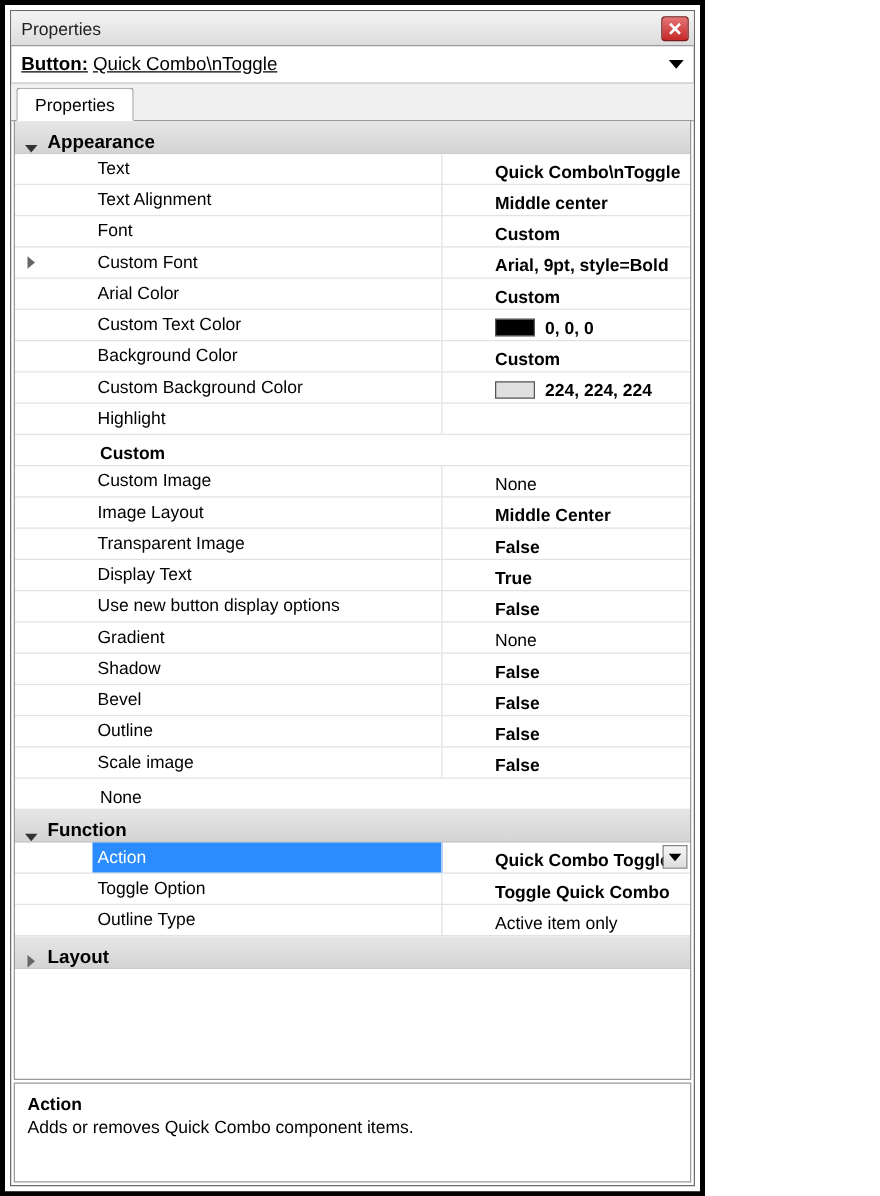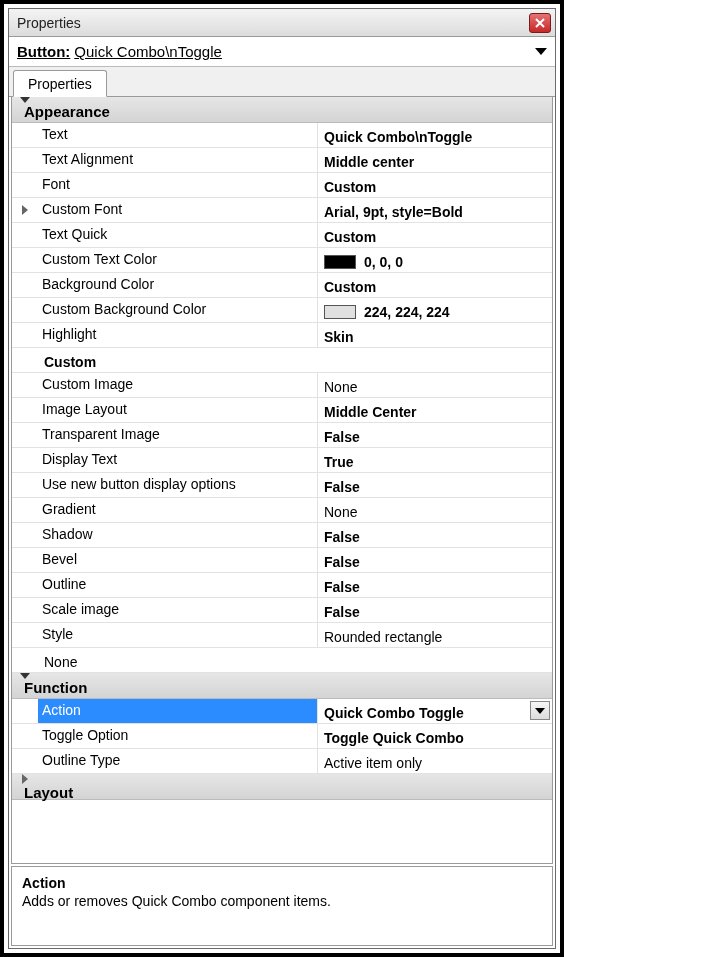--- a/index.html
+++ b/index.html
@@ -10,26 +10,26 @@
 .titlebar-text { font-size: 14px; color: #222; flex: 1; }
 .close-btn { width: 22px; height: 20px; background: linear-gradient(to bottom,#e57373,#c62828); border: 1px solid #7a1a1a; border-radius: 3px; display: flex; align-items: center; justify-content: center; cursor: pointer; }
 .close-btn svg { width: 10px; height: 10px; }
 .header-row { padding: 6px 8px; border-bottom: 1px solid #bbb; display: flex; align-items: center; font-size: 15px; text-decoration: underline; }
 .header-row .label { font-weight: bold; margin-right: 4px; }
 .header-row .val { flex: 1; }
 .header-dd { width:0;height:0;border-left:6px solid transparent;border-right:6px solid transparent;border-top:7px solid #000;cursor:pointer; }
 .tabstrip { height: 30px; display: flex; align-items: flex-end; padding-left: 4px; background:#f0f0f0; border-bottom:1px solid #9a9a9a;}
 .tab { background:#fff; border:1px solid #9a9a9a; border-bottom:1px solid #fff; border-radius:3px 3px 0 0; padding:5px 14px 4px; font-size:14px; position:relative; top:1px; cursor:pointer;}
 .grid { flex:1; overflow:auto; background:#fff; border:1px solid #9a9a9a; margin:-1px 2px 2px 2px;}
-.cat-row { background: linear-gradient(to bottom,#e6e6e6,#d4d4d4); border-bottom:1px solid #bbb; display:flex; align-items:flex-start; height:26px; padding-left:6px;flex-direction:column;}
+.cat-row { background: linear-gradient(to bottom,#e6e6e6,#d4d4d4); border-bottom:1px solid #bbb; display:flex; align-items:flex-end; height:26px; padding-left:6px;}
 .expander { width:14px; display:flex; justify-content:center; cursor:pointer;}
 .tri-open { width:0;height:0;border-left:5px solid transparent;border-right:5px solid transparent;border-top:6px solid #333;}
 .tri-closed { width:0;height:0;border-top:5px solid transparent;border-bottom:5px solid transparent;border-left:6px solid #666;}
 .cat-label { font-weight:bold; font-size:15px; margin-left:6px;}
-.prop-row { display:flex; height:25px; border-bottom:1px solid #e2e2e2; font-size:14px; align-items:stretch;}
+.prop-row { display:flex; height:25px; border-bottom:1px solid #e2e2e2; font-size:14px; align-items:stretch;gap:36px;}
 .gutter { width:26px; display:flex; align-items:center; justify-content:center;}
 .prop-label { width:280px; padding:3px 4px 0 4px; border-right:1px solid #e2e2e2; white-space:nowrap; overflow:hidden;}
 .prop-label.selected { background:#2b8cff; color:#fff;}
 .prop-value { flex:1; padding:3px 4px 0 6px; display:flex; align-items:center; gap:8px; position:relative;}
 .prop-value.bold { font-weight:bold;}
 .swatch { width:32px; height:14px; border:1px solid #555; display:inline-block;}
 .dd-btn { position:absolute; right:2px; top:2px; width:20px; height:19px; border:1px solid #888; background:linear-gradient(to bottom,#f6f6f6,#ddd); display:flex; align-items:center; justify-content:center; cursor:pointer;}
 .dd-btn .tri-open{border-top-color:#000;}
 .desc { border:1px solid #9a9a9a; margin:0 2px 2px 2px; padding:8px 10px; min-height:80px; font-size:14px; background:#fff;}
 .desc-title { font-weight:bold; margin-bottom:2px;}
@@ -87,21 +87,21 @@
           <div class="gutter">
             <div class="expander">
               <div class="tri-closed"></div>
             </div>
           </div>
           <div class="prop-label">Custom Font</div>
           <div class="prop-value bold">Arial, 9pt, style=Bold</div>
         </div>
     <div class="prop-row">
           <div class="gutter"></div>
-          <div class="prop-label">Text Quick</div>
+          <div class="prop-label">Arial Color</div>
           <div class="prop-value bold">Custom</div>
         </div>
     <div class="prop-row">
           <div class="gutter"></div>
           <div class="prop-label">Custom Text Color</div>
           <div class="prop-value bold">
             <span class="swatch" style="background:#000"></span>
             <span>0, 0, 0</span>
           </div>
         </div>
@@ -114,21 +114,20 @@
           <div class="gutter"></div>
           <div class="prop-label">Custom Background Color</div>
           <div class="prop-value bold">
             <span class="swatch" style="background:#e0e0e0"></span>
             <span>224, 224, 224</span>
           </div>
         </div>
     <div class="prop-row">
           <div class="gutter"></div>
           <div class="prop-label">Highlight</div>
-          <div class="prop-value bold">Skin</div>
         </div>
     <div class="prop-row">
           <div class="gutter"></div>
           <div class="prop-value bold">Custom</div>
         </div>
     <div class="prop-row">
           <div class="gutter"></div>
           <div class="prop-label">Custom Image</div>
           <div class="prop-value">None</div>
         </div>
@@ -169,25 +168,20 @@
         </div>
     <div class="prop-row">
           <div class="gutter"></div>
           <div class="prop-label">Outline</div>
           <div class="prop-value bold">False</div>
         </div>
     <div class="prop-row">
           <div class="gutter"></div>
           <div class="prop-label">Scale image</div>
           <div class="prop-value bold">False</div>
-        </div>
-    <div class="prop-row">
-          <div class="gutter"></div>
-          <div class="prop-label">Style</div>
-          <div class="prop-value">Rounded rectangle</div>
         </div>
     <div class="prop-row">
           <div class="gutter"></div>
           <div class="prop-value">None</div>
         </div>
 
     <div class="cat-row">
       <div class="expander">
             <div class="tri-open"></div>
           </div>

